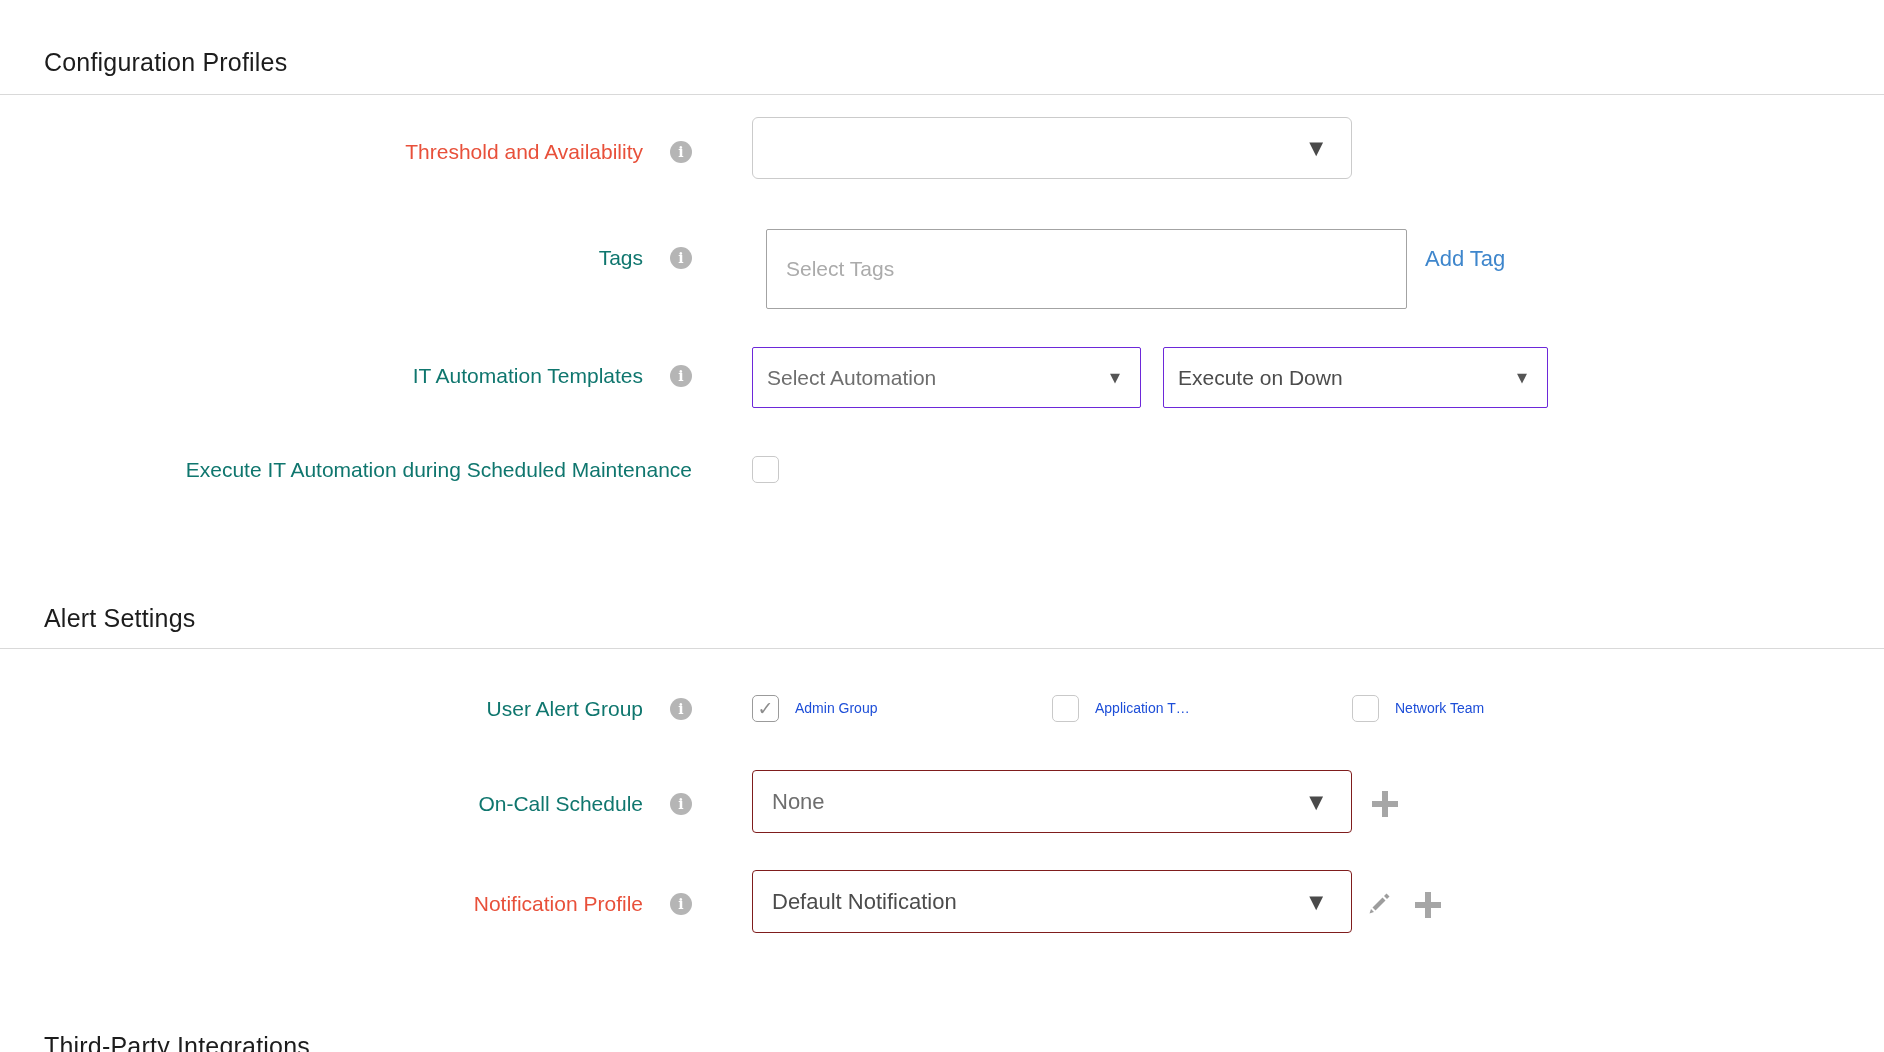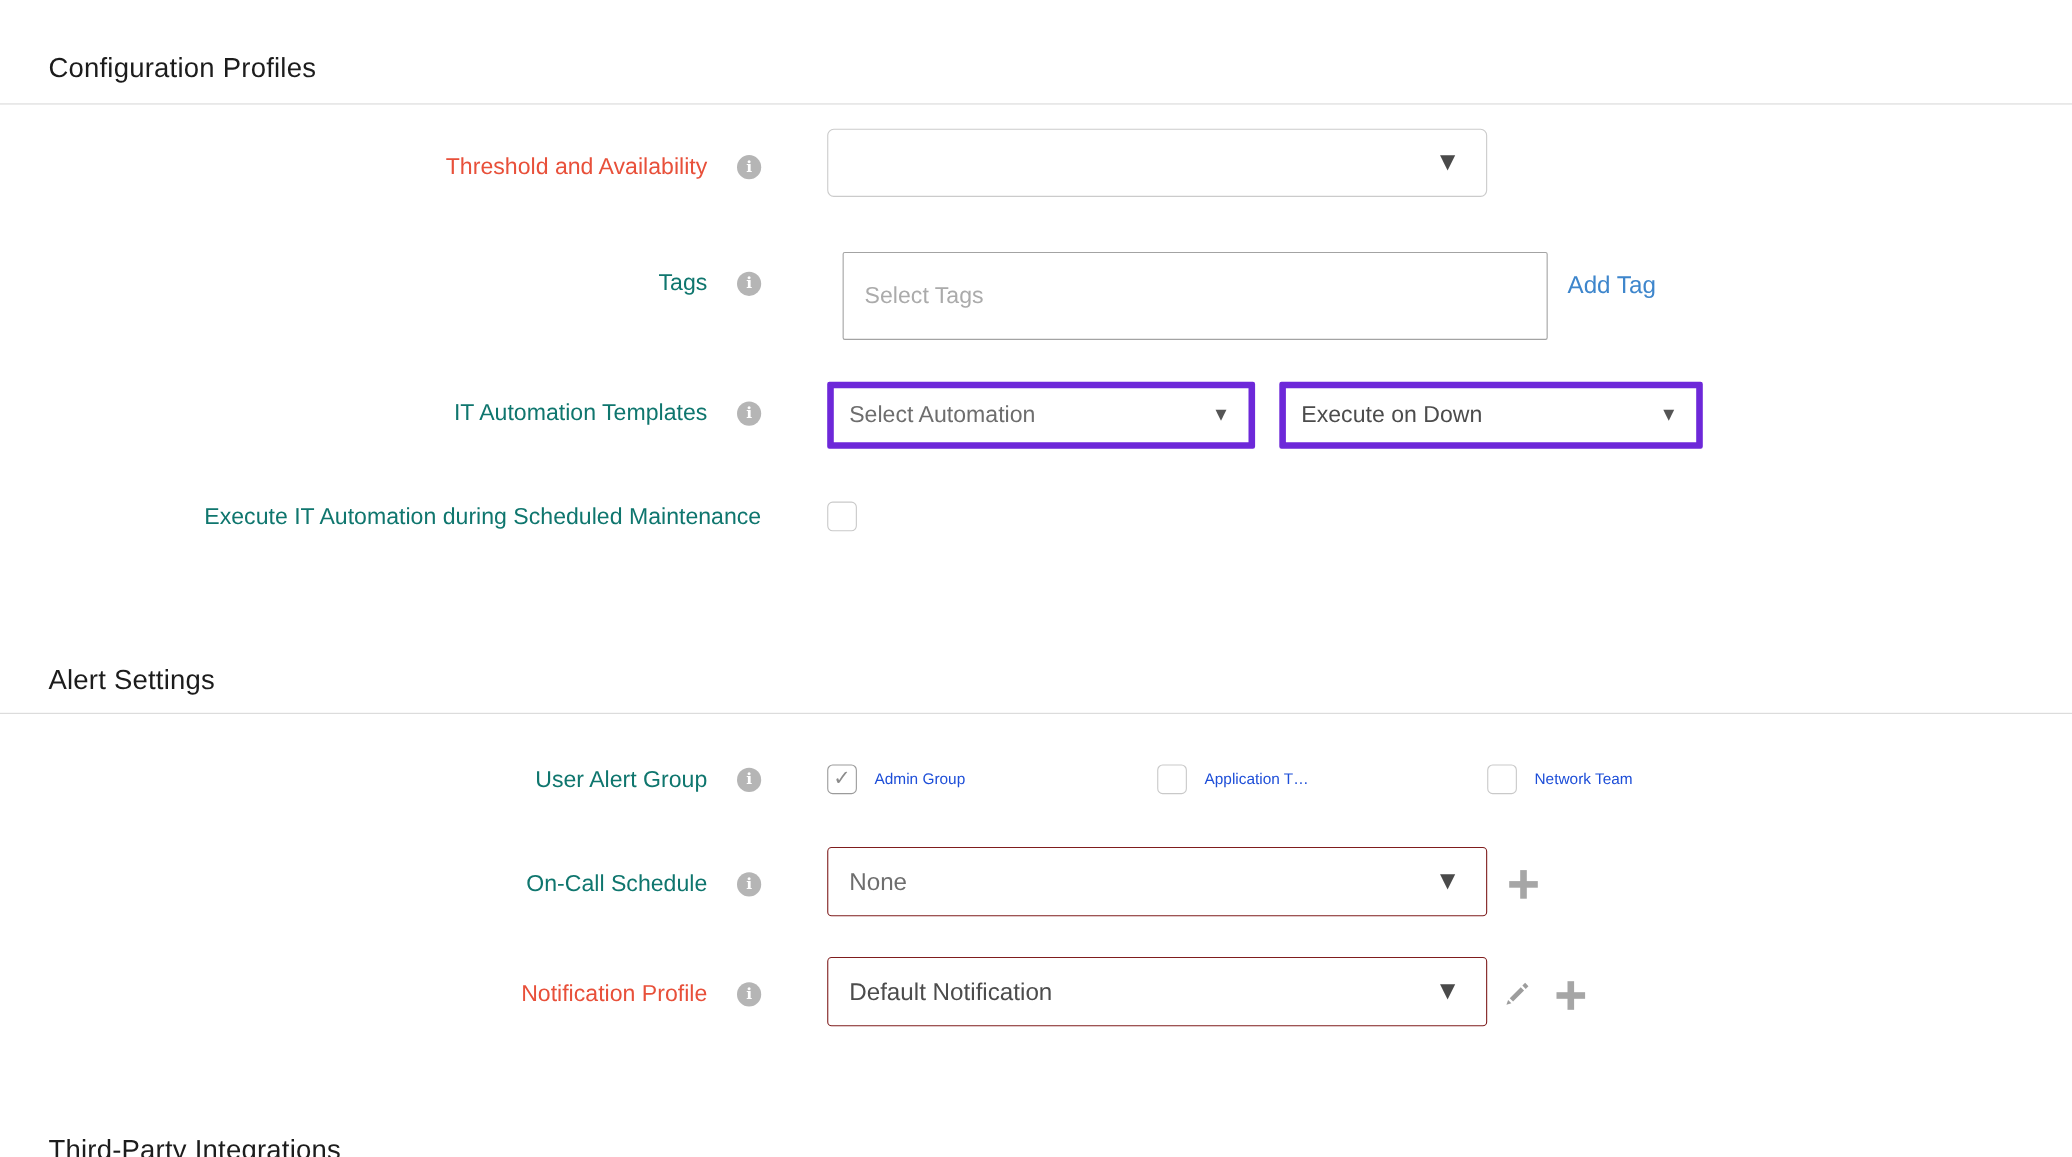--- a/index.html
+++ b/index.html
@@ -23,21 +23,21 @@
 
   .info-icon {
     width:22px; height:22px; border-radius:50%; background:#b5b5b5; color:#fff;
     font-family:"DejaVu Serif",serif; font-size:14px; font-weight:bold;
     display:flex; align-items:center; justify-content:center; flex:none;
     cursor:default; user-select:none;
   }
 
   .dropdown { position:absolute; background:#fff; display:flex; align-items:center; }
   .dd-big  { border:1px solid #cbcbcb; border-radius:6px; }
-  .dd-mid  { border:6px solid #6d28d9; border-radius:2px; }
+  .dd-mid  { border:1px solid #6d28d9; border-radius:2px; }
   .dd-soft { border:1px solid #7f1d1d; border-radius:4px; }
 
   .dd-value { font-size:22px; padding-left:19px; color:#4c4c4c; white-space:nowrap; }
   .dd-value.muted { color:#6e6e6e; }
   .dd-mid .dd-value { font-size:21px; padding-left:14px; }
 
   .caret {
     position:absolute; top:50%; transform:translateY(-52%);
     font-family:"DejaVu Sans",sans-serif; line-height:1; color:#4a4a4a;
   }

